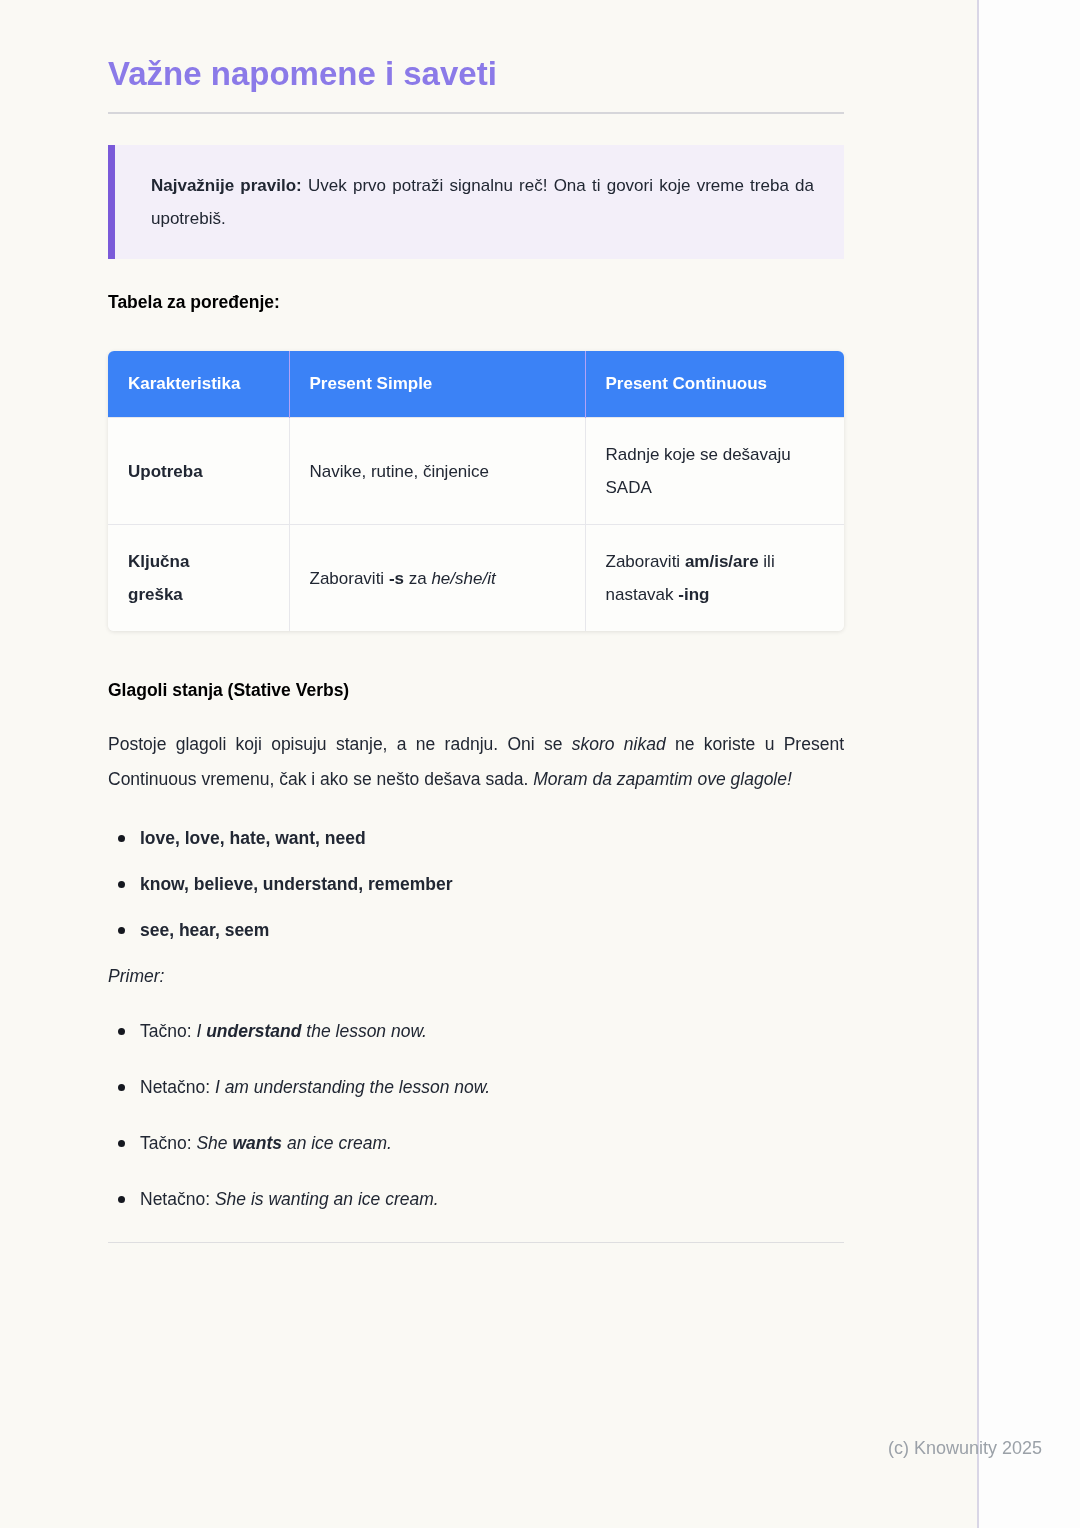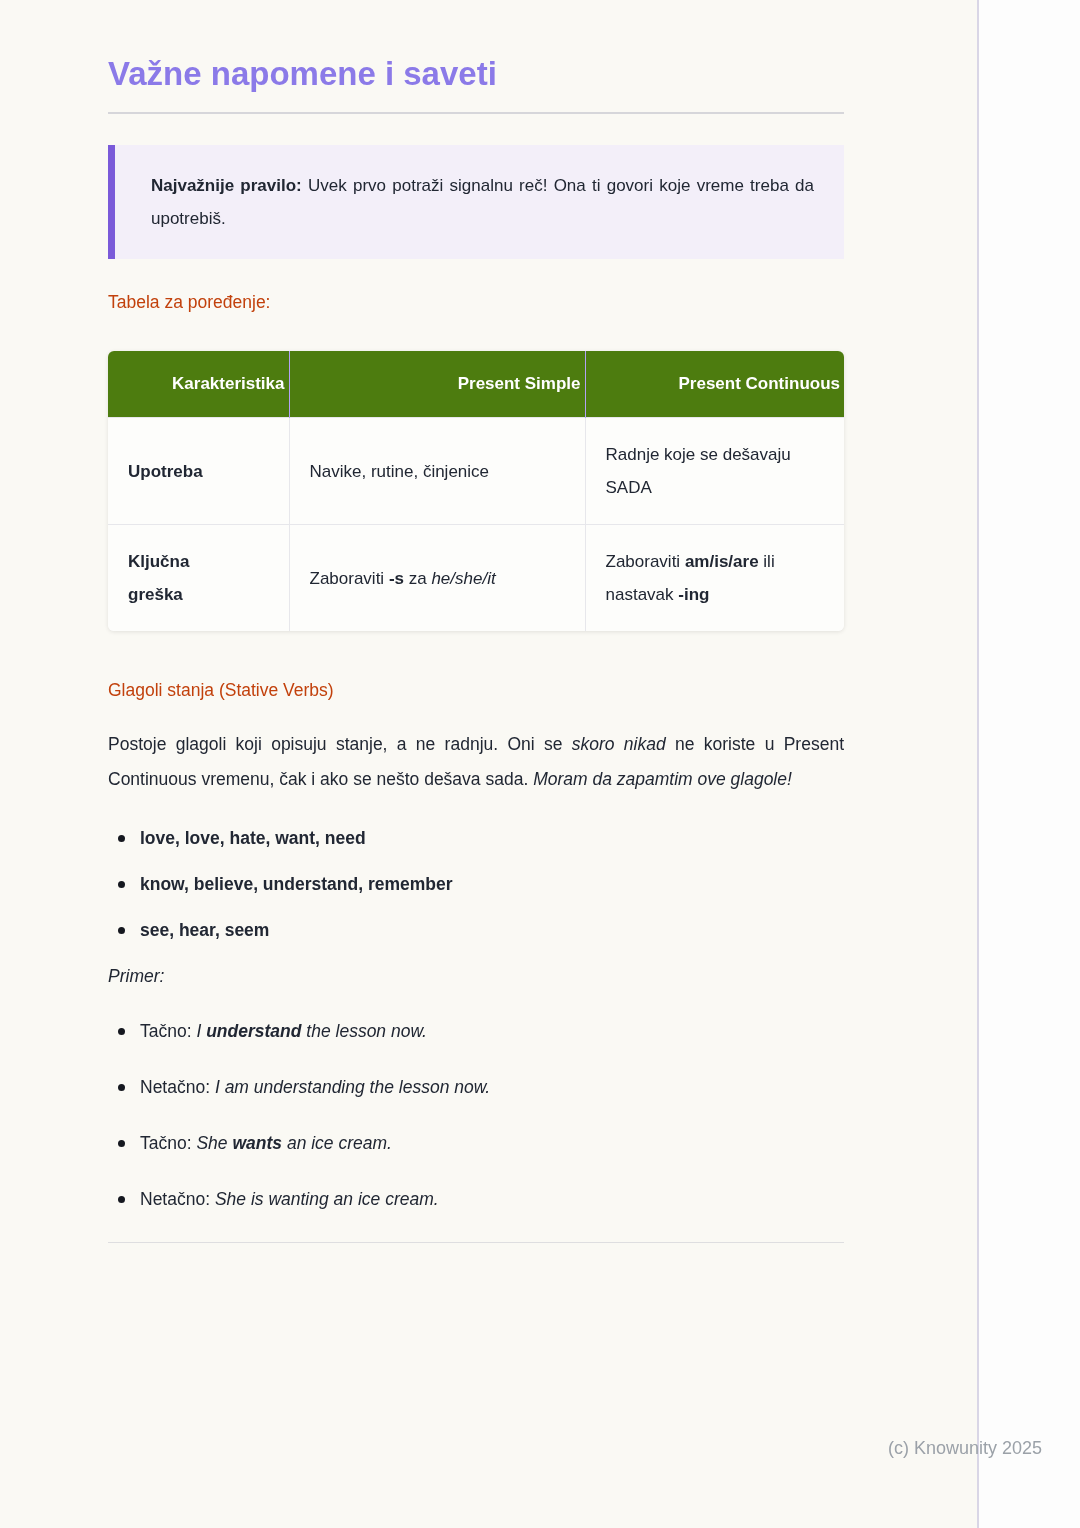--- a/index.html
+++ b/index.html
@@ -28,36 +28,36 @@
   .callout {
     margin-top:31px;
     background:#F3EFF9;
     border-left:7px solid #7A5AD9;
     padding:24px 30px 24px 36px;
     font-size:17px; line-height:33px;
     text-align:justify;
   }
   .section-heading {
     margin-top:32px;
-    font-size:17.5px; font-weight:400; line-height:22px; color:#c2410c;
+    font-size:17.5px; font-weight:700; line-height:22px; color:#000000;
   }
   .section-heading.stative { margin-top:48px; }
   .table-wrap {
     margin-top:38px;
     border-radius:6px;
     overflow:hidden;
     box-shadow:0 1px 4px rgba(0,0,0,0.10);
     background:#FDFDFB;
   }
   table { border-collapse:collapse; width:736px; table-layout:fixed; }
   col.c1 { width:181px; } col.c2 { width:296px; } col.c3 { width:259px; }
   th {
-    background:#4d7c0f; color:#FFFFFF;
-    font-size:17px; font-weight:700; text-align:right;
-    padding:23px 4px;
+    background:#3b82f6; color:#FFFFFF;
+    font-size:17px; font-weight:700; text-align:left;
+    padding:23px 20px;
     border-right:1px solid #B3A2F6;
   }
   th:last-child { border-right:none; }
   td {
     padding:20px;
     font-size:17px; line-height:33px;
     vertical-align:middle;
     border:1px solid #E7E7EB;
     white-space:pre-line;
     background:#FDFDFB;

